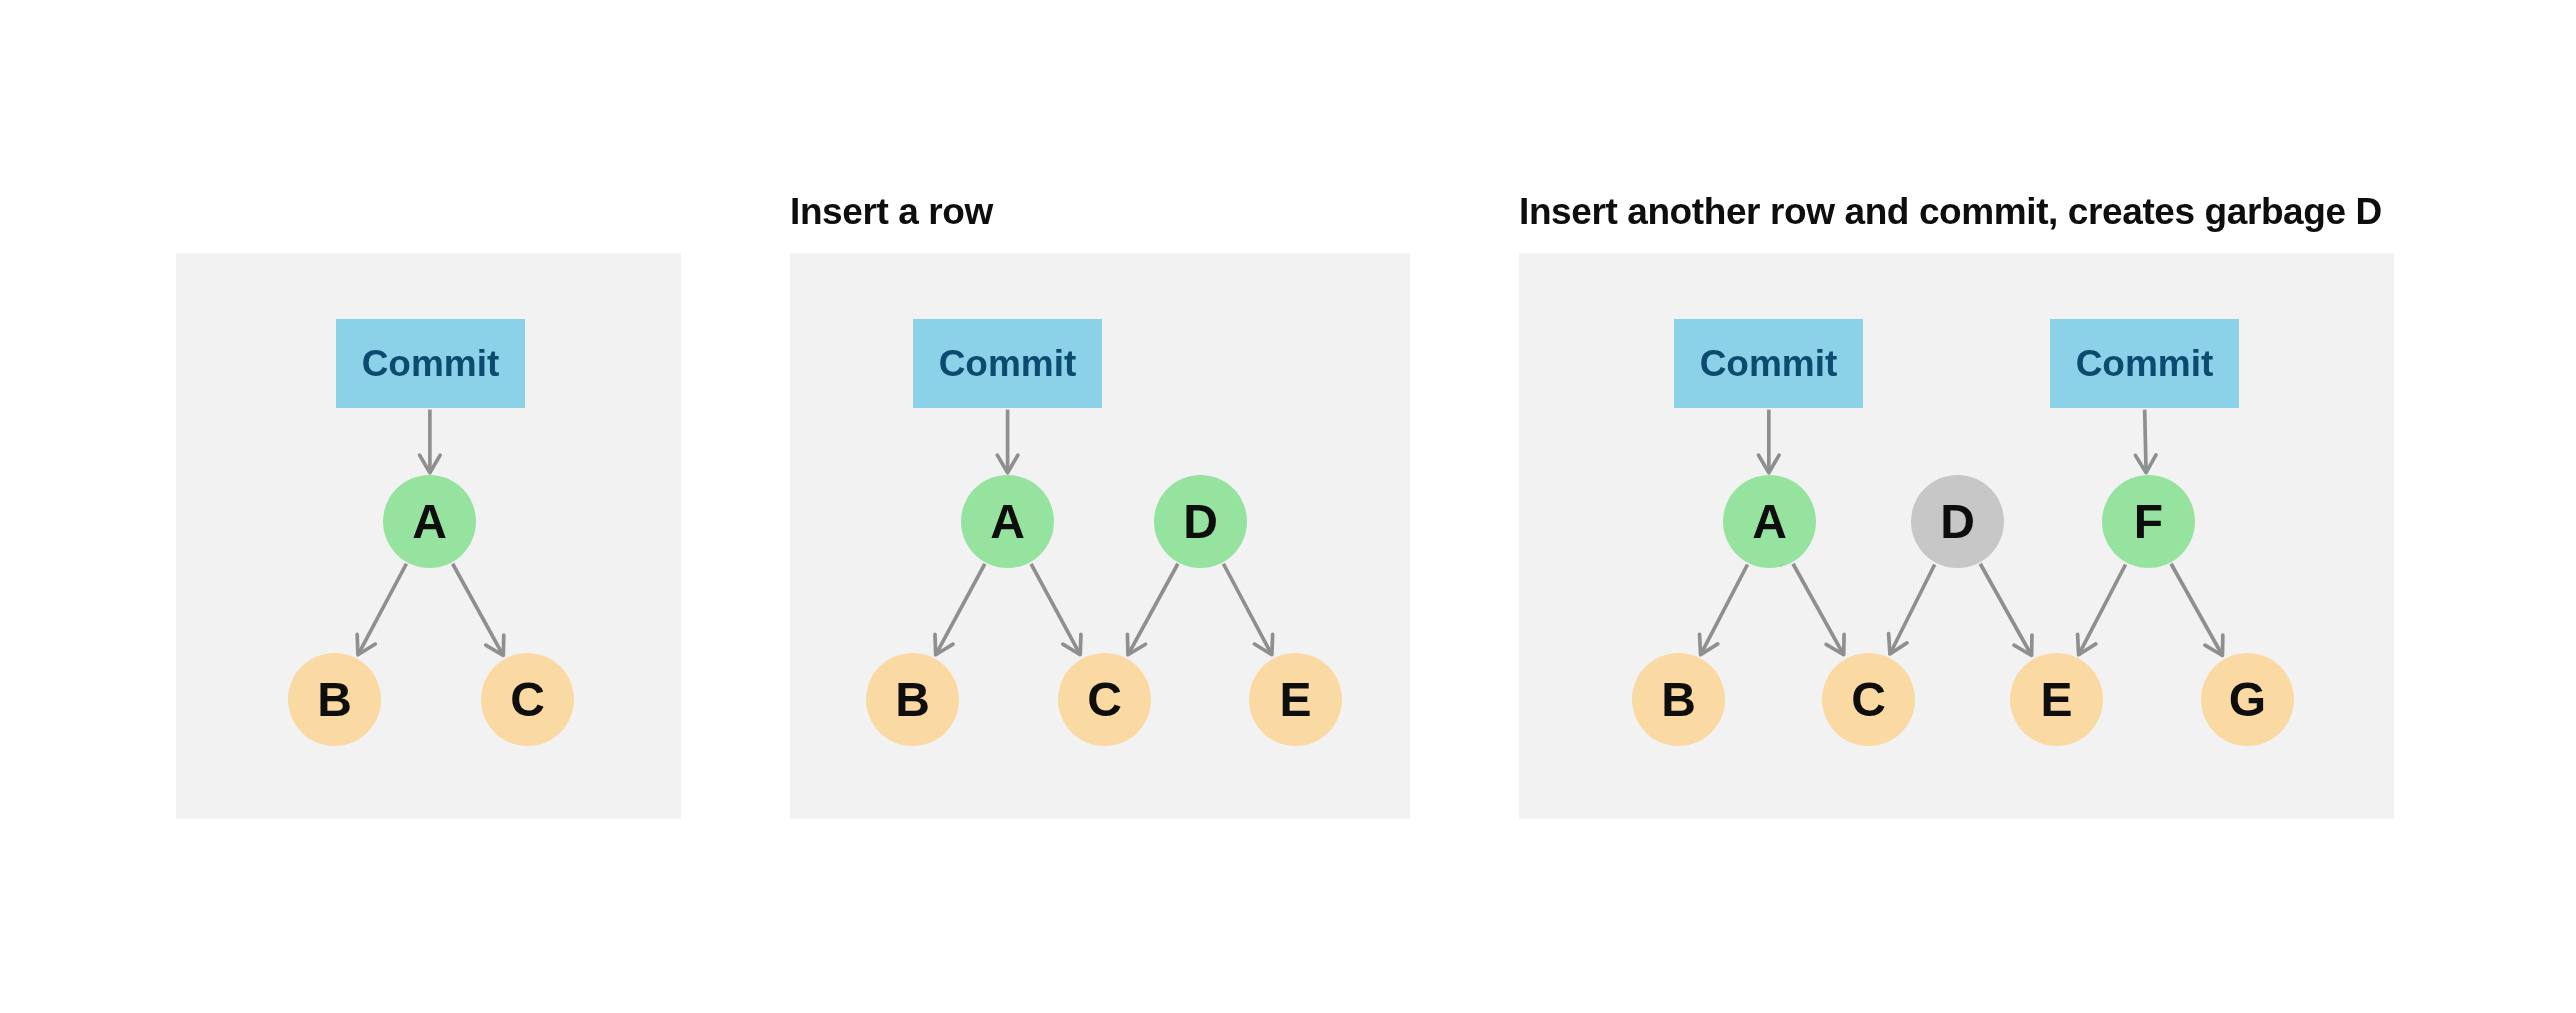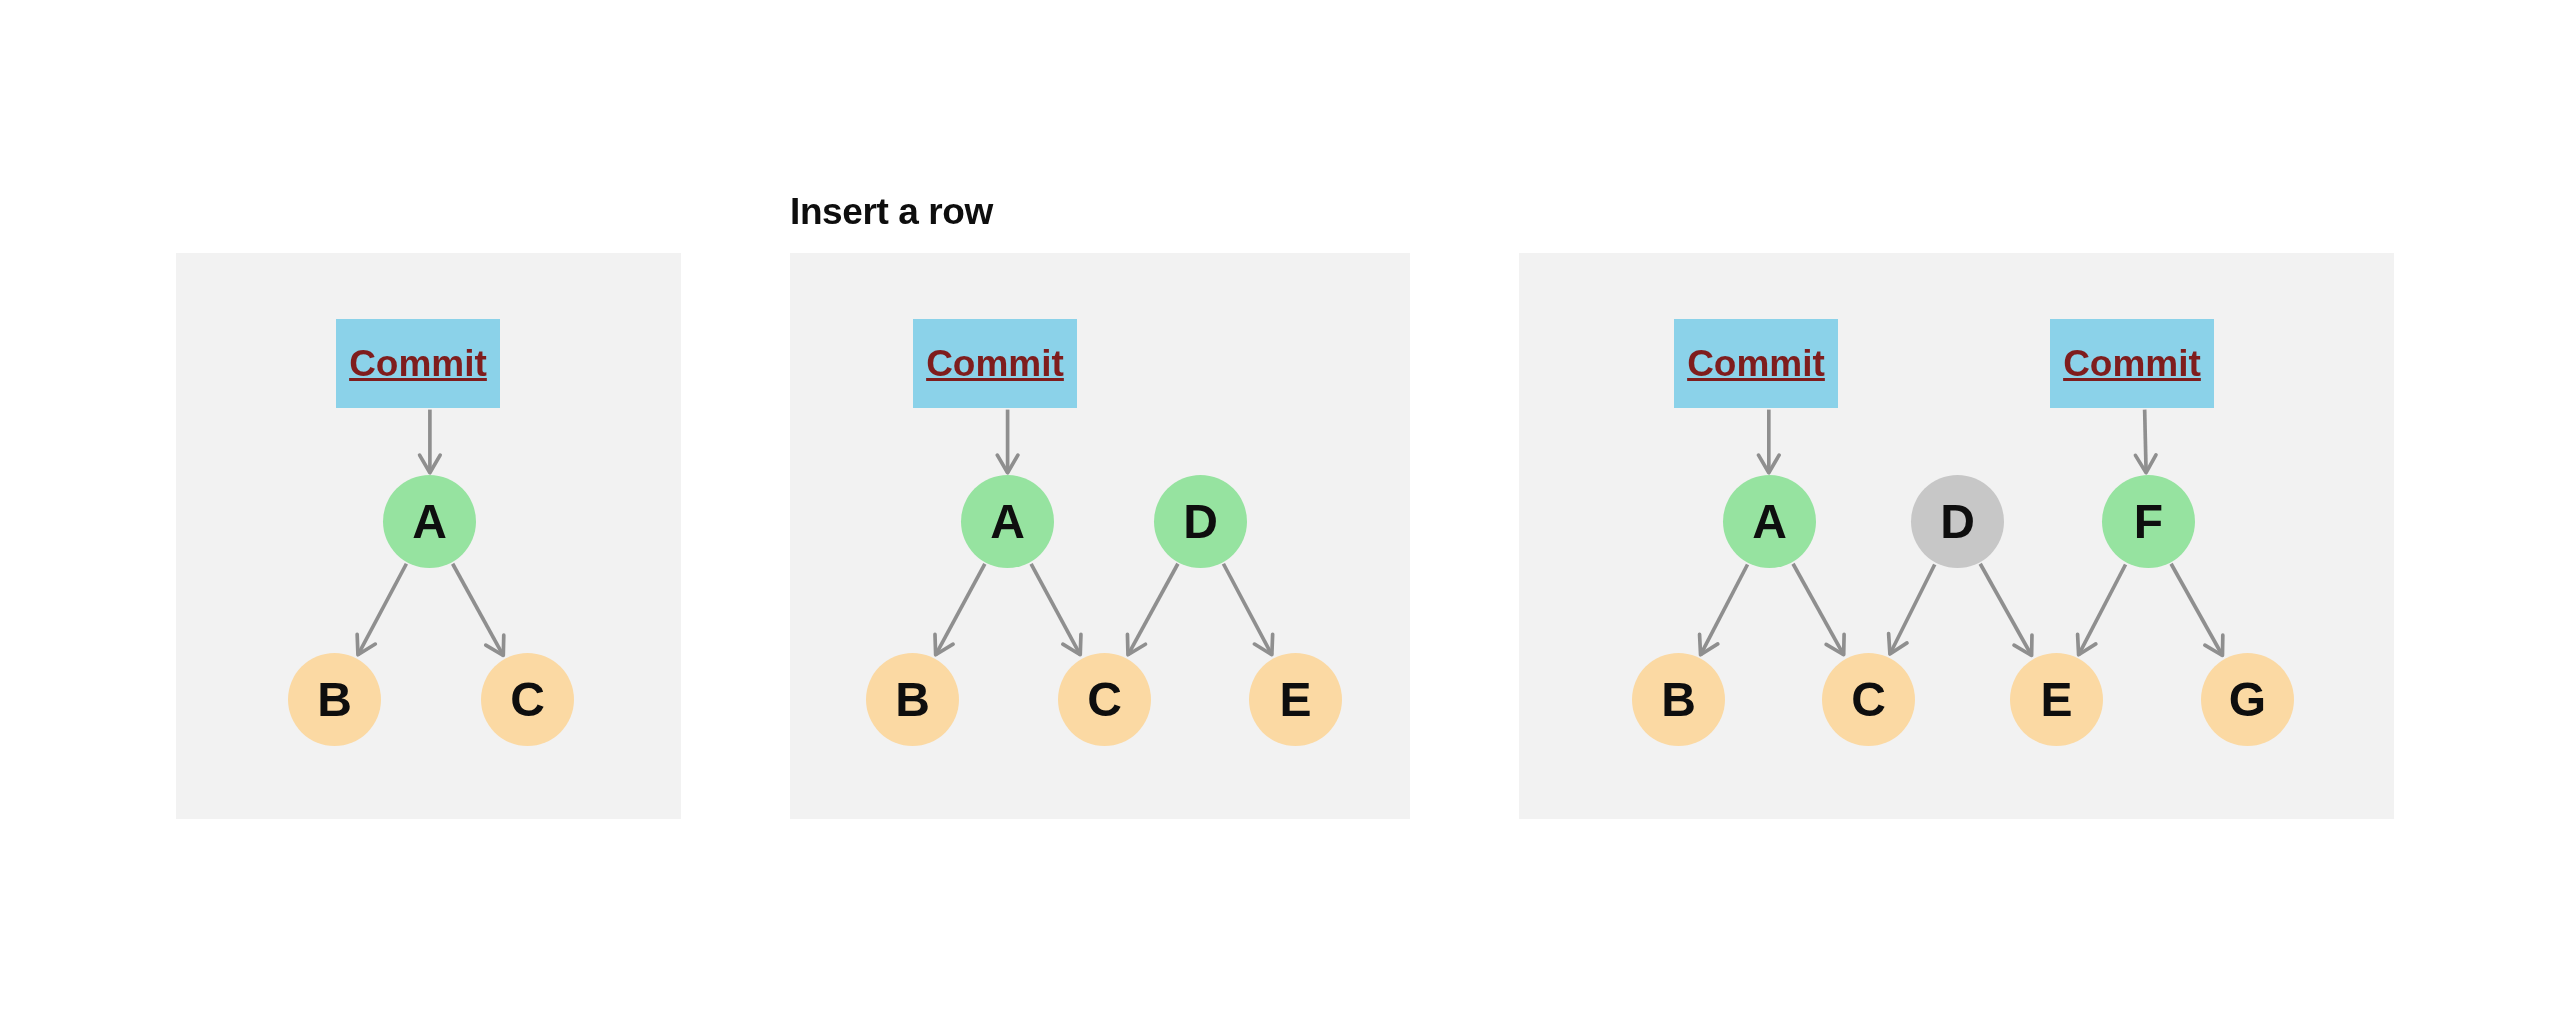--- a/index.html
+++ b/index.html
@@ -26,30 +26,29 @@
     position: absolute;
     font-size: 37px;
     font-weight: 700;
     line-height: 1;
     letter-spacing: -0.4px;
     color: #0e0e0e;
     white-space: nowrap;
   }
   .commit-box {
     position: absolute;
-    width: 164px;
+    width: 189px;
     height: 89px;
     background: #8bd2e9;
     display: flex;
     align-items: center;
     justify-content: center;
     font-size: 37px;
     font-weight: 700;
-    color: #7f1d1d;
-    text-decoration: underline;
+    color: #0c4a6e;
   }
   .node {
     position: absolute;
     width: 93px;
     height: 93px;
     border-radius: 50%;
     display: flex;
     align-items: center;
     justify-content: center;
     font-size: 48px;
@@ -63,20 +62,21 @@
 </head>
 <body>
 
 <div class="stage">
 
   <div class="panel" style="left:176px; top:253px; width:505px; height:566px;"></div>
   <div class="panel" style="left:790px; top:253px; width:620px; height:566px;"></div>
   <div class="panel" style="left:1519px; top:253px; width:875px; height:566px;"></div>
 
   <div class="panel-title" style="left:790px; top:193px;">Insert a row</div>
+  <div class="panel-title" style="left:1519px; top:193px;">Insert another row and commit, creates garbage D</div>
 
   <svg class="edges-svg" viewBox="0 0 3508 1380" xmlns="http://www.w3.org/2000/svg">
     <defs>
       <marker id="arrowhead" markerUnits="userSpaceOnUse" viewBox="-30 -20 60 40" markerWidth="60" markerHeight="40" refX="0" refY="0" orient="auto">
         <path d="M-24,-14 L0,0 L-24,14" fill="none" stroke="#8f8f8f" stroke-width="5" stroke-linecap="round" stroke-linejoin="round"></path>
       </marker>
     </defs>
     <g stroke="#8f8f8f" stroke-width="5" fill="none">
 
       <line x1="585" y1="558" x2="585" y2="644" marker-end="url(#arrowhead)"></line>

